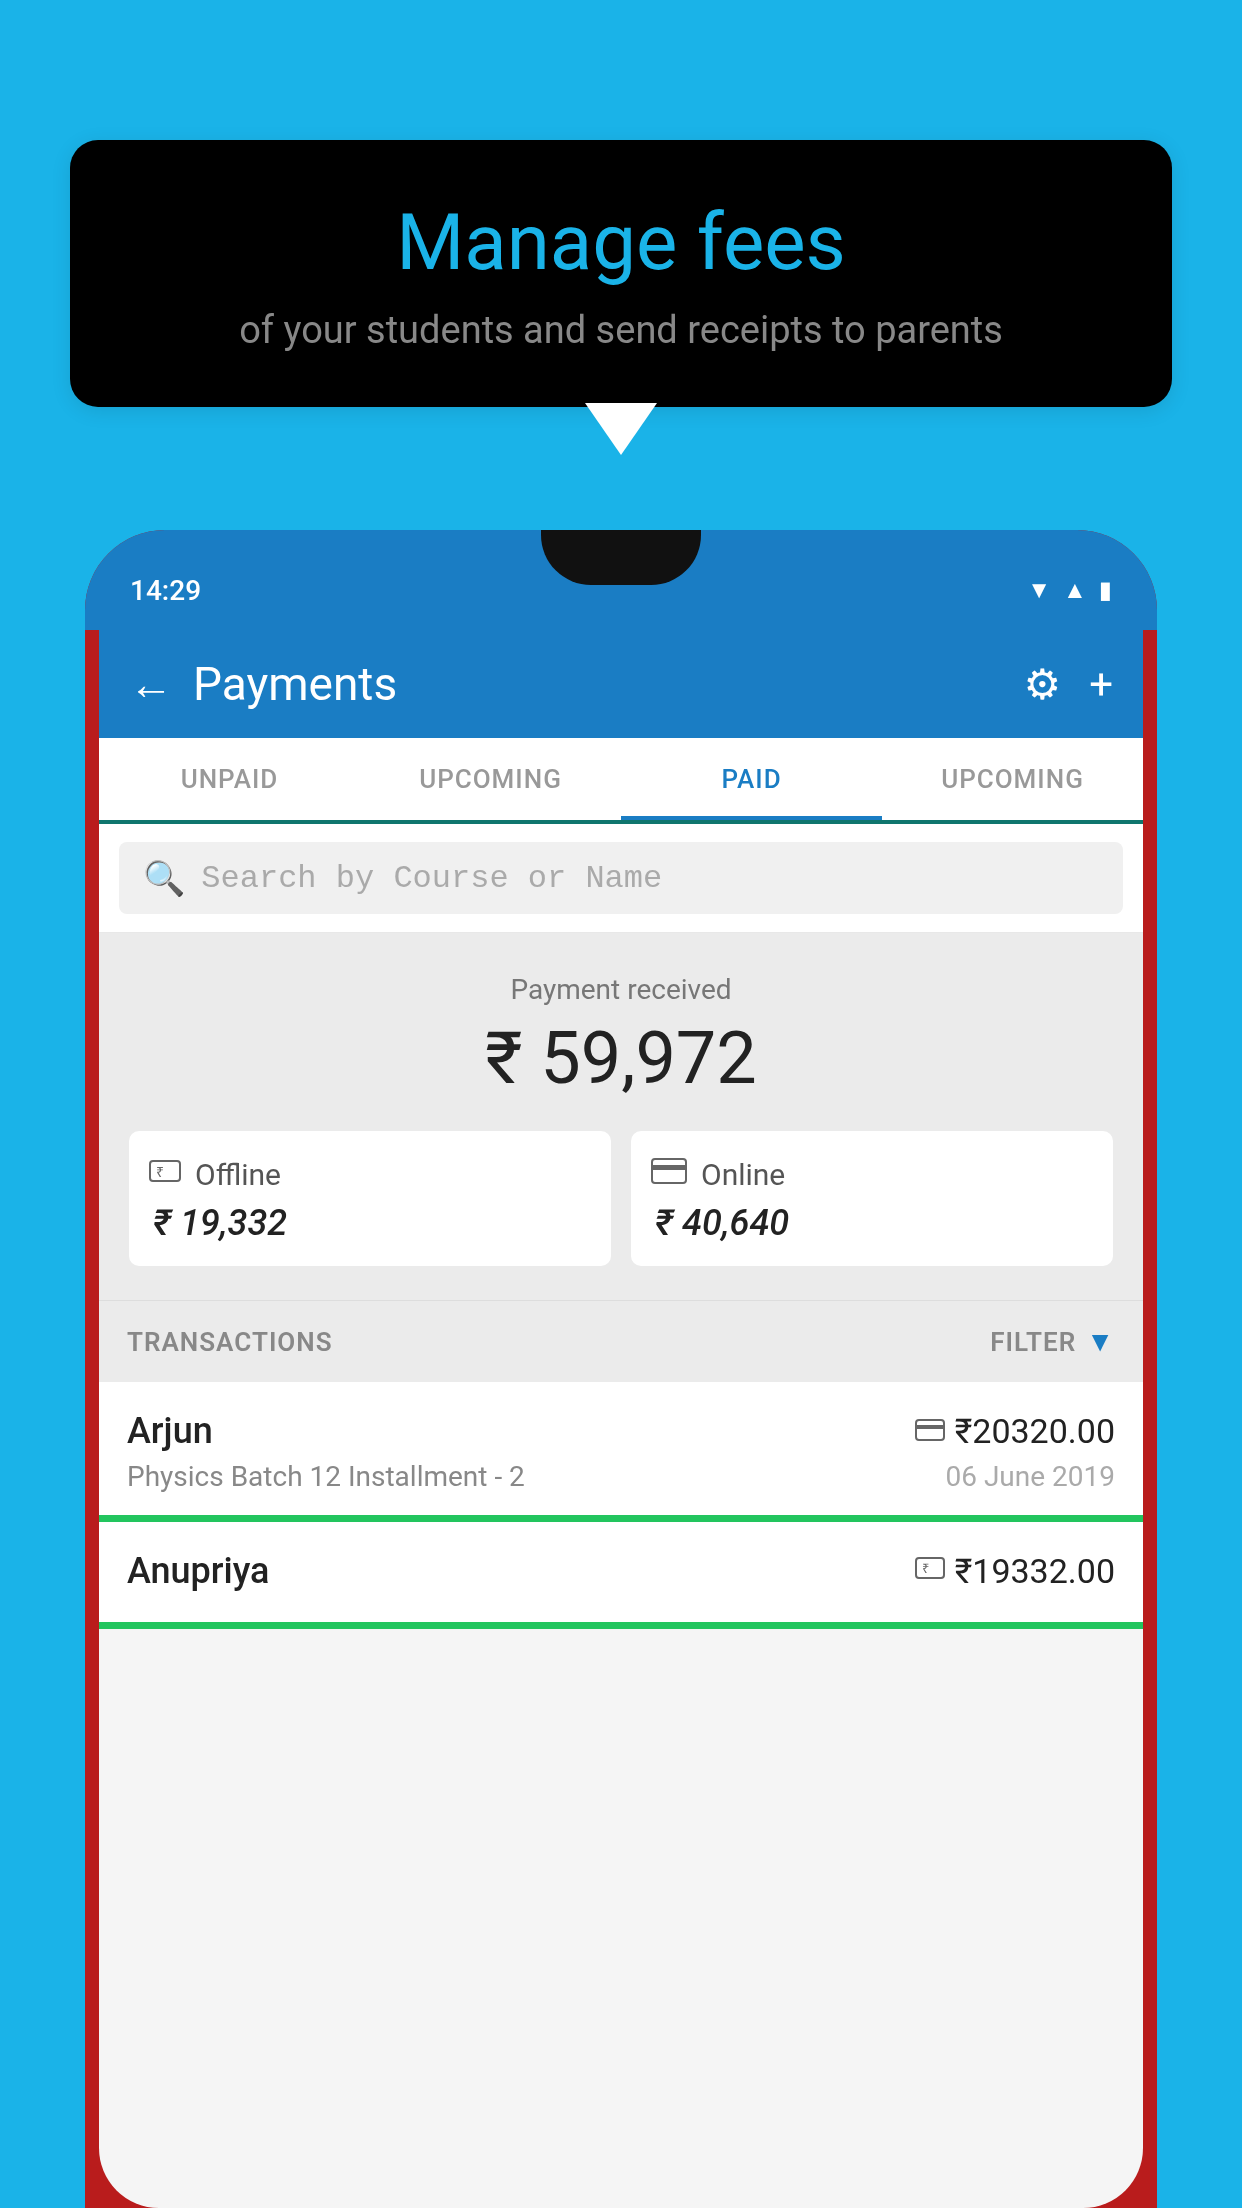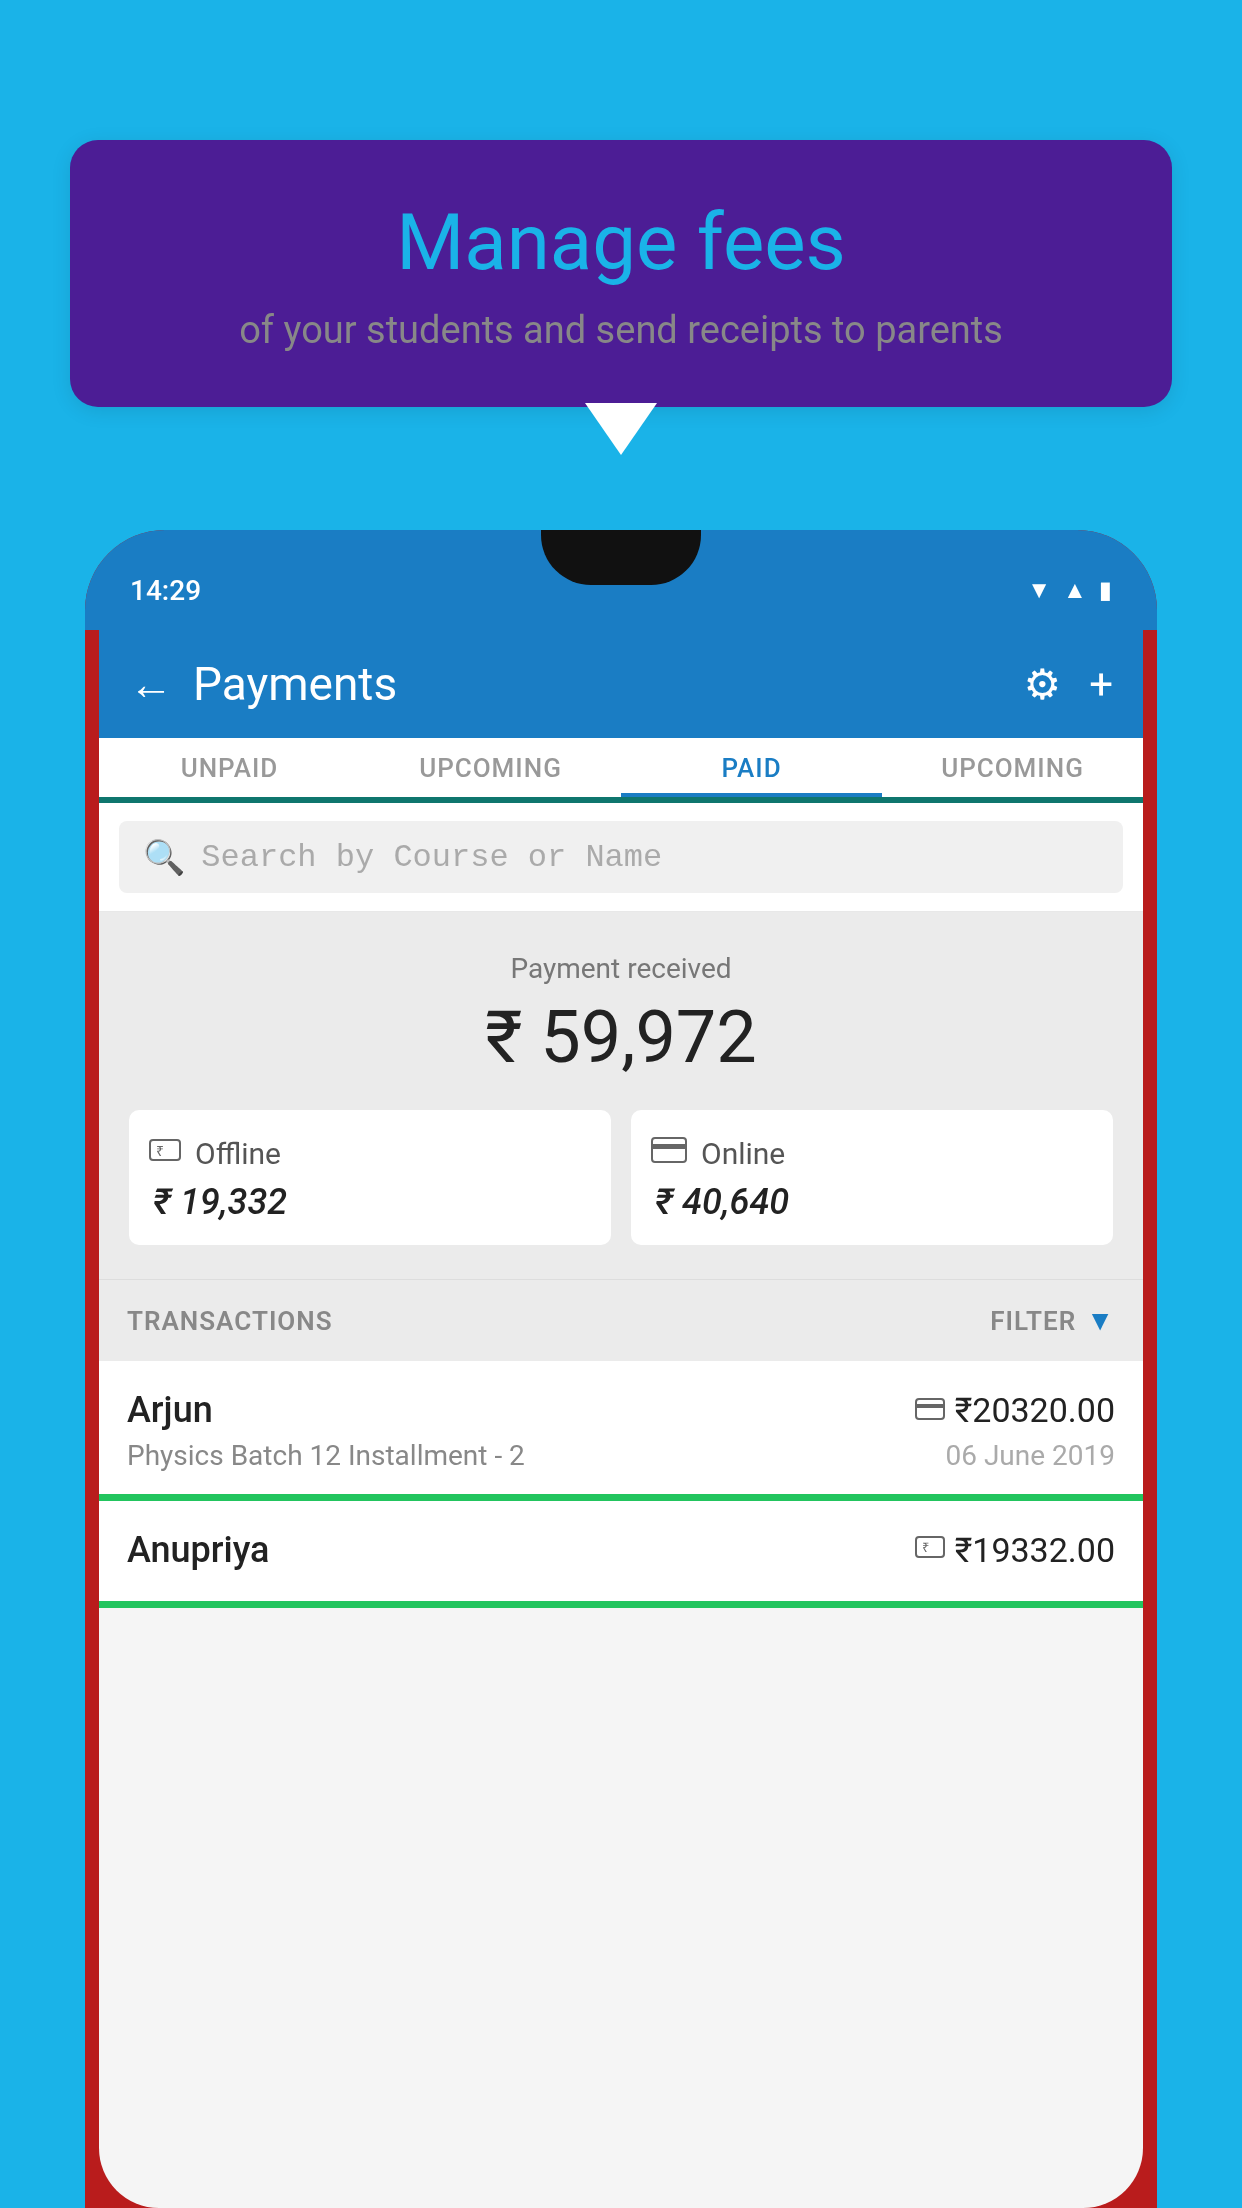--- a/index.html
+++ b/index.html
@@ -12,21 +12,21 @@
       overflow: hidden;
       position: relative;
     }
 
     
     .tooltip-card {
       position: absolute;
       top: 140px;
       left: 70px;
       right: 70px;
-      background: #4c1d95;
+      background: #000000;
       border-radius: 28px;
       padding: 60px 50px 55px;
       text-align: center;
       box-shadow: 0 4px 20px rgba(0,0,0,0.1);
     }
     .tooltip-card::after {
       content: '';
       position: absolute;
       bottom: -48px;
       left: 50%;
@@ -144,22 +144,22 @@
     .app-bar-icon {
       color: white;
       font-size: 42px;
       cursor: pointer;
     }
 
     
     .tabs-bar {
       background: white;
       display: flex;
-      height: 65px;
-      border-bottom: 6px solid #0f766e;
+      height: 86px;
+      border-bottom: 4px solid #0f766e;
     }
     .tab-item {
       flex: 1;
       display: flex;
       align-items: center;
       justify-content: center;
       font-size: 26px;
       font-weight: 500;
       color: #999;
       letter-spacing: 1px;

